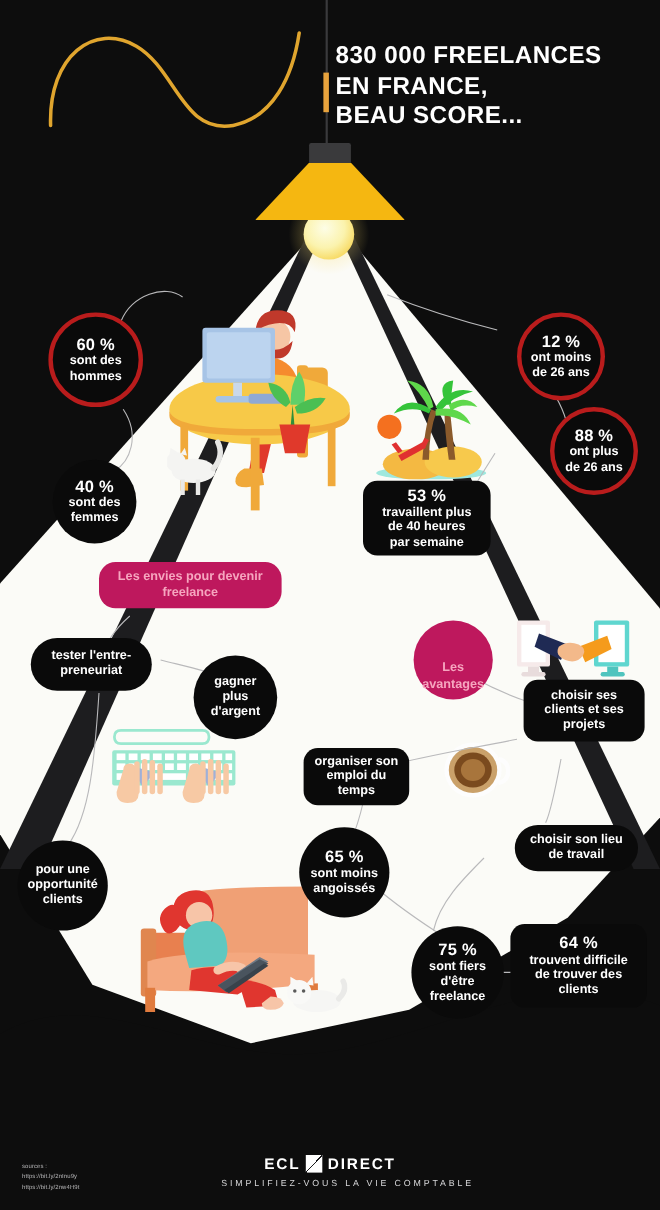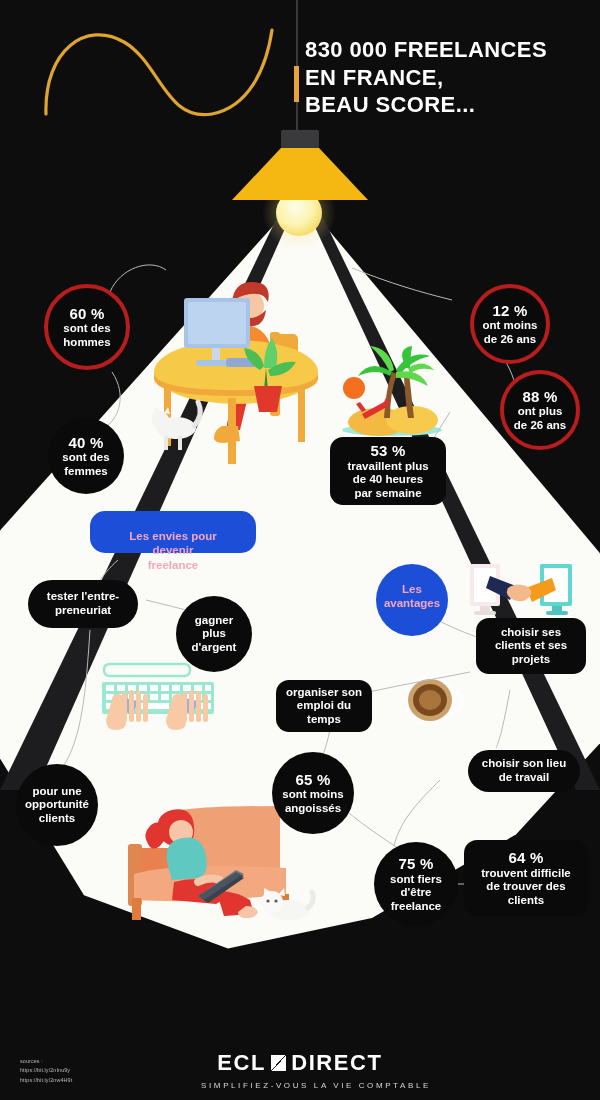--- a/index.html
+++ b/index.html
@@ -102,45 +102,45 @@
     padding: 4px;
   }
   .bub.circle { border-radius: 50%; }
   .bub.rect { border-radius: 13px; }
   .bub.ring { border: 4px solid #b91c1c; }
   .bub .big { display: block; font-size: 15px; letter-spacing: .2px; }
   .bub .sm  { display: block; font-size: 11.5px; font-weight: bold; }
 
   .hdr-pill {
     position: absolute; z-index: 31;
-    display: flex; align-items: flex-start; justify-content: center;
+    display: flex; align-items: flex-end; justify-content: center;
     text-align: center;
-    background: #1d4ed8; color: #f6a6bf;
+    background: #be185d; color: #f6a6bf;
     font-weight: bold; font-size: 11.5px; line-height: 1.25;
-    padding: 18px;
+    padding: 7px;
   }
   .hdr-pill.rect { border-radius: 15px; }
   .hdr-pill.circle { border-radius: 50%; }
 
   
   .ill { position: absolute; z-index: 8; }
 
   
   .sources {
     position: absolute; left: 20px; top: 1057px; z-index: 40;
     color: #b9b9bb; font-size: 5.4px; line-height: 1.75;
     letter-spacing: .1px;
   }
   .brand {
     position: absolute; left: 0; top: 1050px; width: 600px;
     z-index: 40; text-align: center;
   }
   .brand-row {
     display: flex; align-items: center; justify-content: center; gap: 4px;
-    color: #ffffff; font-size: 22px; font-weight: bold; letter-spacing: 1.6px;
+    color: #ffffff; font-size: 14px; font-weight: bold; letter-spacing: 1.6px;
   }
   .brand-mark {
     display: inline-block; width: 15px; height: 16px;
     background: linear-gradient(to bottom right, #ffffff 0 48%, #1b1b1d 48% 52%, #ffffff 52% 100%);
     margin: 0 1px;
   }
   .brand-tag {
     margin-top: 5px; color: #d8d8da;
     font-size: 8px; letter-spacing: 2.6px; font-weight: normal; padding-left: 32px;
   }

